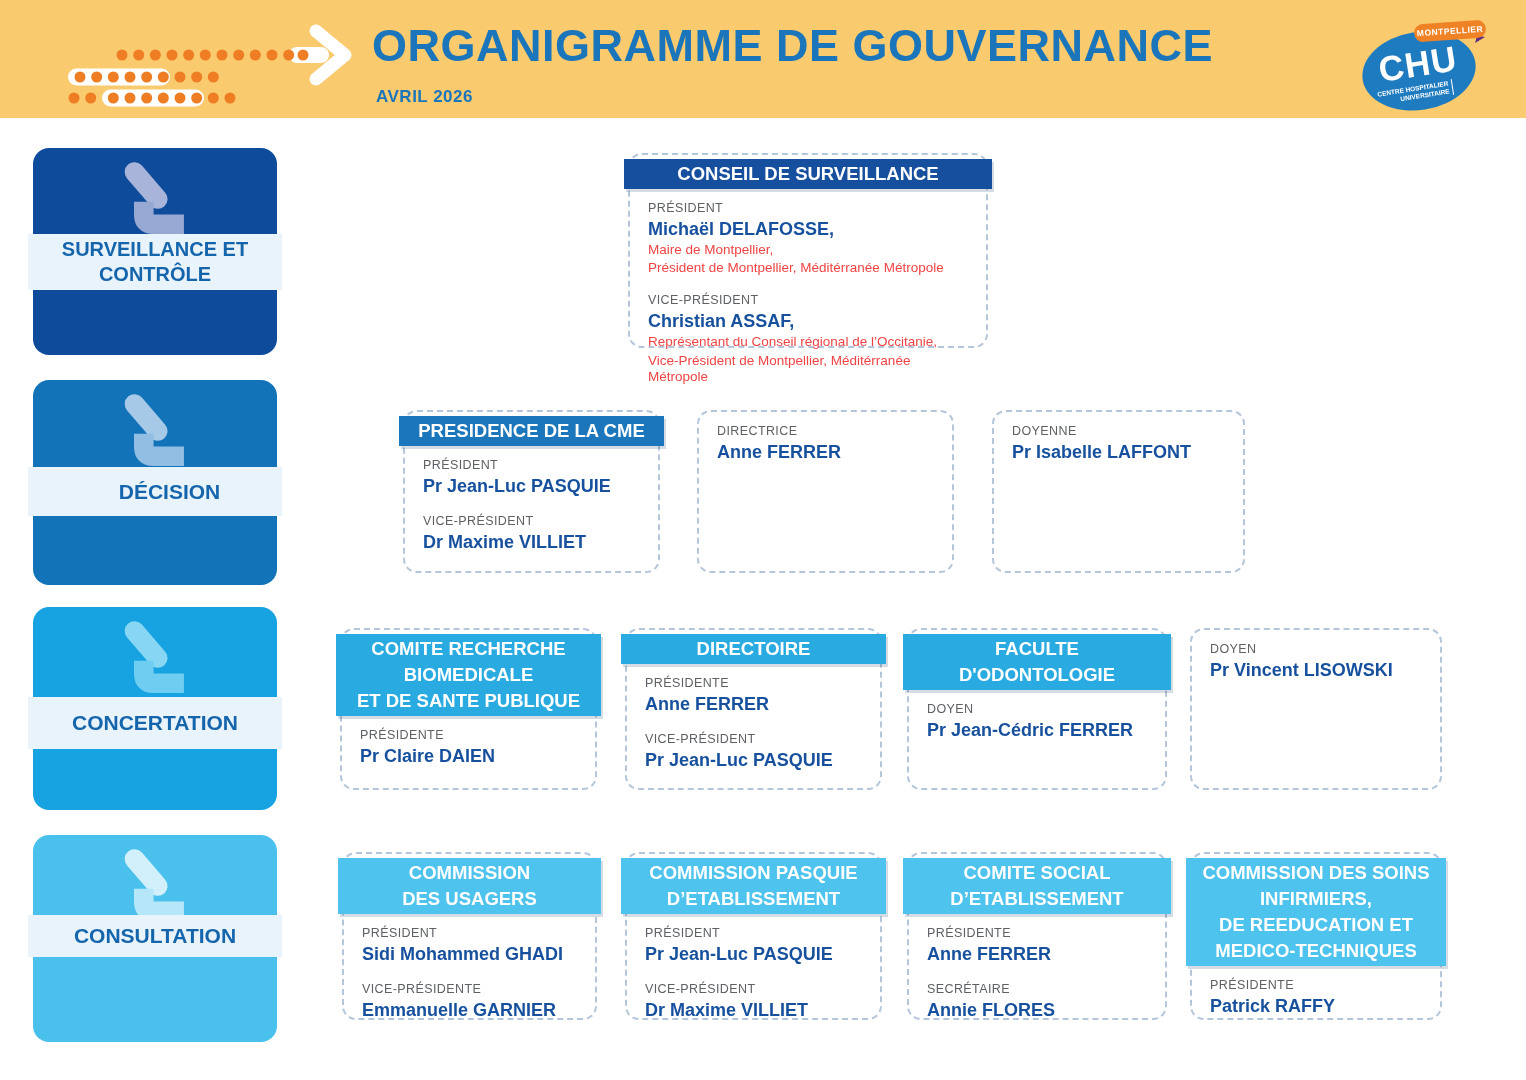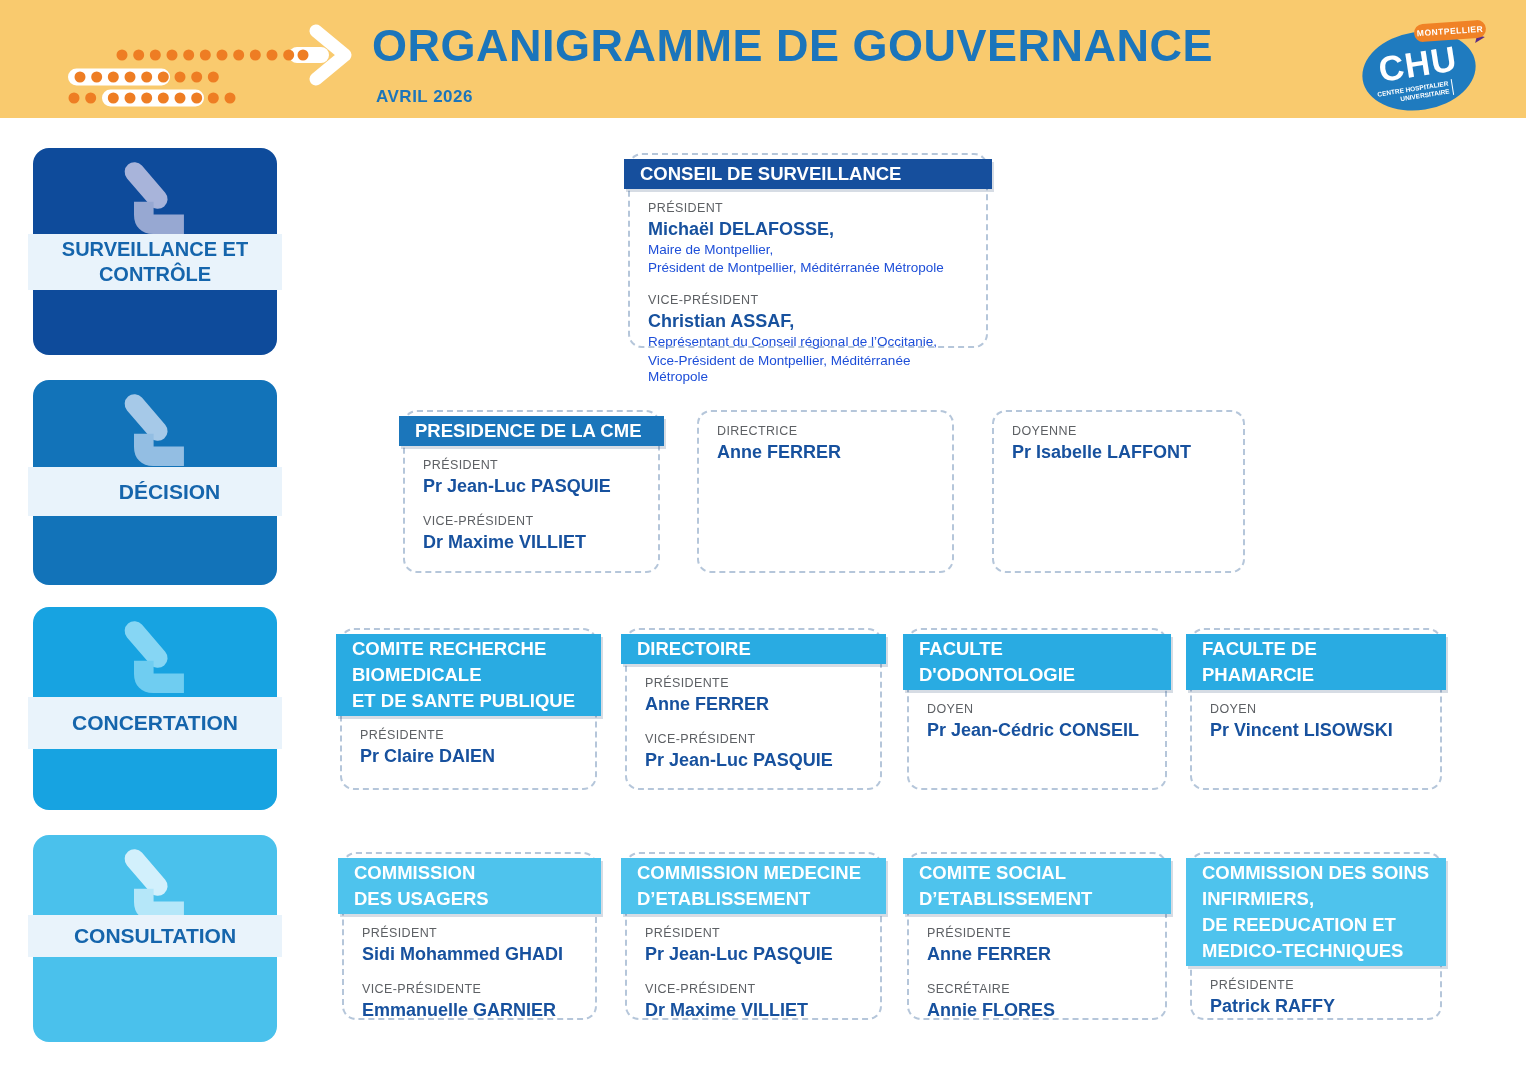--- a/index.html
+++ b/index.html
@@ -30,30 +30,30 @@
   .b3{top:607px;height:203px;background:#17A3E1;}
   .b3 .band{top:90px;height:52px;font-size:21px;}
   .b4{top:835px;height:207px;background:#4AC1EC;}
   .b4 .band{top:80px;height:42px;font-size:21px;}
   .b1 .ic-a{stroke:#A8B4DA;} .b1 .ic-b{stroke:#97A8D2;}
   .b2 .ic-a{stroke:#A6C9E8;} .b2 .ic-b{stroke:#93BEE3;}
   .b3 .ic-a{stroke:#86D6F4;} .b3 .ic-b{stroke:#6FCDF1;}
   .b4 .ic-a{stroke:#D2F0FC;} .b4 .ic-b{stroke:#B5E7F9;}
   
   .card{position:absolute;border:2px dashed #B5C6DA;border-radius:14px;background:#fff;box-sizing:border-box;}
-  .card-header{margin:4px -6px 0 -6px;color:#fff;font-weight:bold;font-size:18.5px;line-height:26px;padding:2px 16px;white-space:pre-line;box-shadow:2px 3px 0 rgba(25,60,105,.18);}
+  .card-header{margin:4px -6px 0 -6px;color:#fff;font-weight:bold;text-align:center;font-size:18.5px;line-height:26px;padding:2px 8px;white-space:pre-line;box-shadow:2px 3px 0 rgba(25,60,105,.18);}
   .h-navy{background:#164F9D;}
   .h-blue{background:#1B76BB;}
   .h-cyan{background:#29ABE2;}
   .h-lcyan{background:#4EC3ED;}
   .card-body{padding:12px 18px 0 18px;}
   .entry{margin-bottom:17px;}
   .role{color:#5D6064;font-size:12.5px;letter-spacing:.4px;margin-bottom:4px;}
   .name{color:#17519E;font-size:18px;font-weight:bold;}
-  .desc{color:#1d4ed8;font-size:13.5px;line-height:1.2;margin-top:2px;}
+  .desc{color:#ef4444;font-size:13.5px;line-height:1.2;margin-top:2px;}
   
   .c-conseil   {left:628px;top:153px;width:360px;height:195px;}
   .c-cme       {left:403px;top:410px;width:257px;height:163px;}
   .c-dg        {left:697px;top:410px;width:257px;height:163px;}
   .c-medecine  {left:992px;top:410px;width:253px;height:163px;}
   .c-recherche {left:340px;top:628px;width:257px;height:162px;}
   .c-directoire{left:625px;top:628px;width:257px;height:162px;}
   .c-odonto    {left:907px;top:628px;width:260px;height:162px;}
   .c-pharma    {left:1190px;top:628px;width:252px;height:162px;}
   .c-usagers   {left:342px;top:852px;width:255px;height:168px;}
@@ -242,27 +242,26 @@
     </div>
   </div>
 </div>
 
 <div class="card c-odonto">
   <div class="card-header h-cyan">FACULTE
 D'ODONTOLOGIE</div>
   <div class="card-body">
     <div class="entry">
       <div class="role">DOYEN</div>
-      <div class="name">Pr Jean-Cédric CONSEIL</div>
+      <div class="name">Pr Jean-Cédric FERRER</div>
     </div>
   </div>
 </div>
 
 <div class="card c-pharma">
-  <div class="card-header h-cyan">FACULTE DE PHAMARCIE</div>
   <div class="card-body">
     <div class="entry">
       <div class="role">DOYEN</div>
       <div class="name">Pr Vincent LISOWSKI</div>
     </div>
   </div>
 </div>
 
 <div class="card c-usagers">
   <div class="card-header h-lcyan">COMMISSION
@@ -273,21 +272,21 @@
       <div class="name">Sidi Mohammed GHADI</div>
     </div>
     <div class="entry">
       <div class="role">VICE-PRÉSIDENTE</div>
       <div class="name">Emmanuelle GARNIER</div>
     </div>
   </div>
 </div>
 
 <div class="card c-cmetab">
-  <div class="card-header h-lcyan">COMMISSION MEDECINE
+  <div class="card-header h-lcyan">COMMISSION PASQUIE
 D’ETABLISSEMENT</div>
   <div class="card-body">
     <div class="entry">
       <div class="role">PRÉSIDENT</div>
       <div class="name">Pr Jean-Luc PASQUIE</div>
     </div>
     <div class="entry">
       <div class="role">VICE-PRÉSIDENT</div>
       <div class="name">Dr Maxime VILLIET</div>
     </div>

